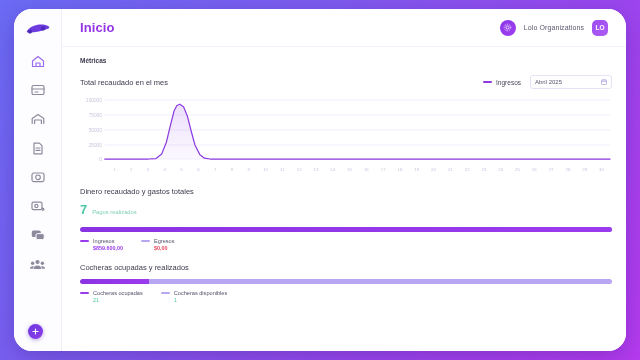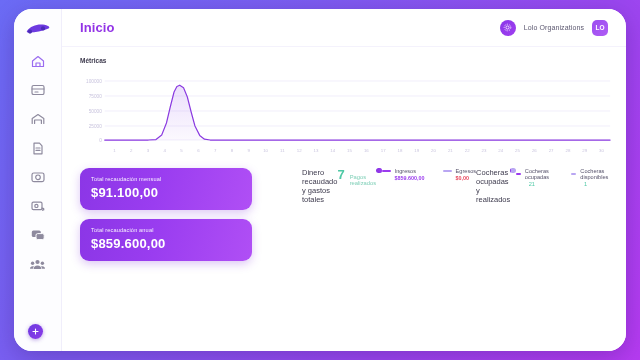--- a/index.html
+++ b/index.html
@@ -112,21 +112,21 @@
   .stat-card {
     border-radius: 9px;
     background: linear-gradient(105deg,#8b36e6 0%,#9a3df0 45%,#b04ff5 100%);
     padding: 8px 11px 10px 11px;
     color: #fff;
     box-shadow: 0 3px 10px rgba(130,50,220,.28);
   }
   .stat-label { font-size: 5.6px; opacity: .92; margin-bottom: 3px; letter-spacing: .15px; }
   .stat-value { font-size: 13px; font-weight: 700; letter-spacing: .2px; }
 
-  .lower-right { flex: 1; min-width: 0; display: flex; flex-direction: row; margin-left: 36px; }
+  .lower-right { flex: 1; min-width: 0; display: flex; flex-direction: column; }
   .section-title { font-size: 7.5px; color: #3d3a4d; margin-bottom: 7px; }
   .pagos-row { display: flex; align-items: baseline; gap: 5px; margin-bottom: 11px; }
   .pagos-count { font-size: 13px; font-weight: 600; color: #4fc9a6; line-height: 1; }
   .pagos-text { font-size: 5.8px; color: #7fcfb7; }
 
   .progress-track {
     width: 100%; height: 5px; border-radius: 3px;
     background: #b9a6f2; overflow: hidden; display: flex;
     margin-bottom: 6px;
   }
@@ -231,20 +231,38 @@
         </div>
         <span class="org-name">Lolo Organizations</span>
         <div class="avatar">LO</div>
       </div>
     </header>
 
     <div class="content">
 
       <div class="metrics-label">Métricas</div>
 
+      <div class="chart-head">
+        <div class="chart-title">Total recaudado en el mes</div>
+        <div class="chart-head-right">
+          <div class="legend-inline">
+            <span class="legend-dash"></span>
+            <span class="legend-inline-text">Ingresos</span>
+          </div>
+          <div class="date-field">
+            <span>Abril 2025</span>
+            <span class="cal-icon">
+              <svg width="6" height="6" viewBox="0 0 10 10" fill="none" stroke="#9b8fd6" stroke-width="1">
+                <rect x="0.8" y="1.6" width="8.4" height="7.6" rx="1"></rect>
+                <path d="M0.8 4 H9.2 M3 0.6 V2.4 M7 0.6 V2.4"></path>
+              </svg>
+            </span>
+          </div>
+        </div>
+      </div>
 
       <div class="chart-wrap">
         <svg class="chart-svg" viewBox="0 0 560 72" preserveAspectRatio="none">
           <defs>
             <linearGradient id="areaFill" x1="0" y1="0" x2="0" y2="1">
               <stop offset="0%" stop-color="#a56cf0" stop-opacity="0.22"></stop>
               <stop offset="100%" stop-color="#a56cf0" stop-opacity="0.04"></stop>
             </linearGradient>
           </defs>
           <g stroke="#f1eefb" stroke-width="1">
@@ -293,30 +311,20 @@
           <span class="x-tick">26</span>
           <span class="x-tick">27</span>
           <span class="x-tick">28</span>
           <span class="x-tick">29</span>
           <span class="x-tick">30</span>
         </div>
       </div>
 
       <div class="lower">
 
-        <div class="lower-left">
-          <div class="stat-card">
-            <div class="stat-label">Total recaudación mensual</div>
-            <div class="stat-value">$91.100,00</div>
-          </div>
-          <div class="stat-card">
-            <div class="stat-label">Total recaudación anual</div>
-            <div class="stat-value">$859.600,00</div>
-          </div>
-        </div>
 
         <div class="lower-right">
 
           <div class="section-title">Dinero recaudado y gastos totales</div>
 
           <div class="pagos-row">
             <span class="pagos-count">7</span>
             <span class="pagos-text">Pagos realizados</span>
           </div>
 

